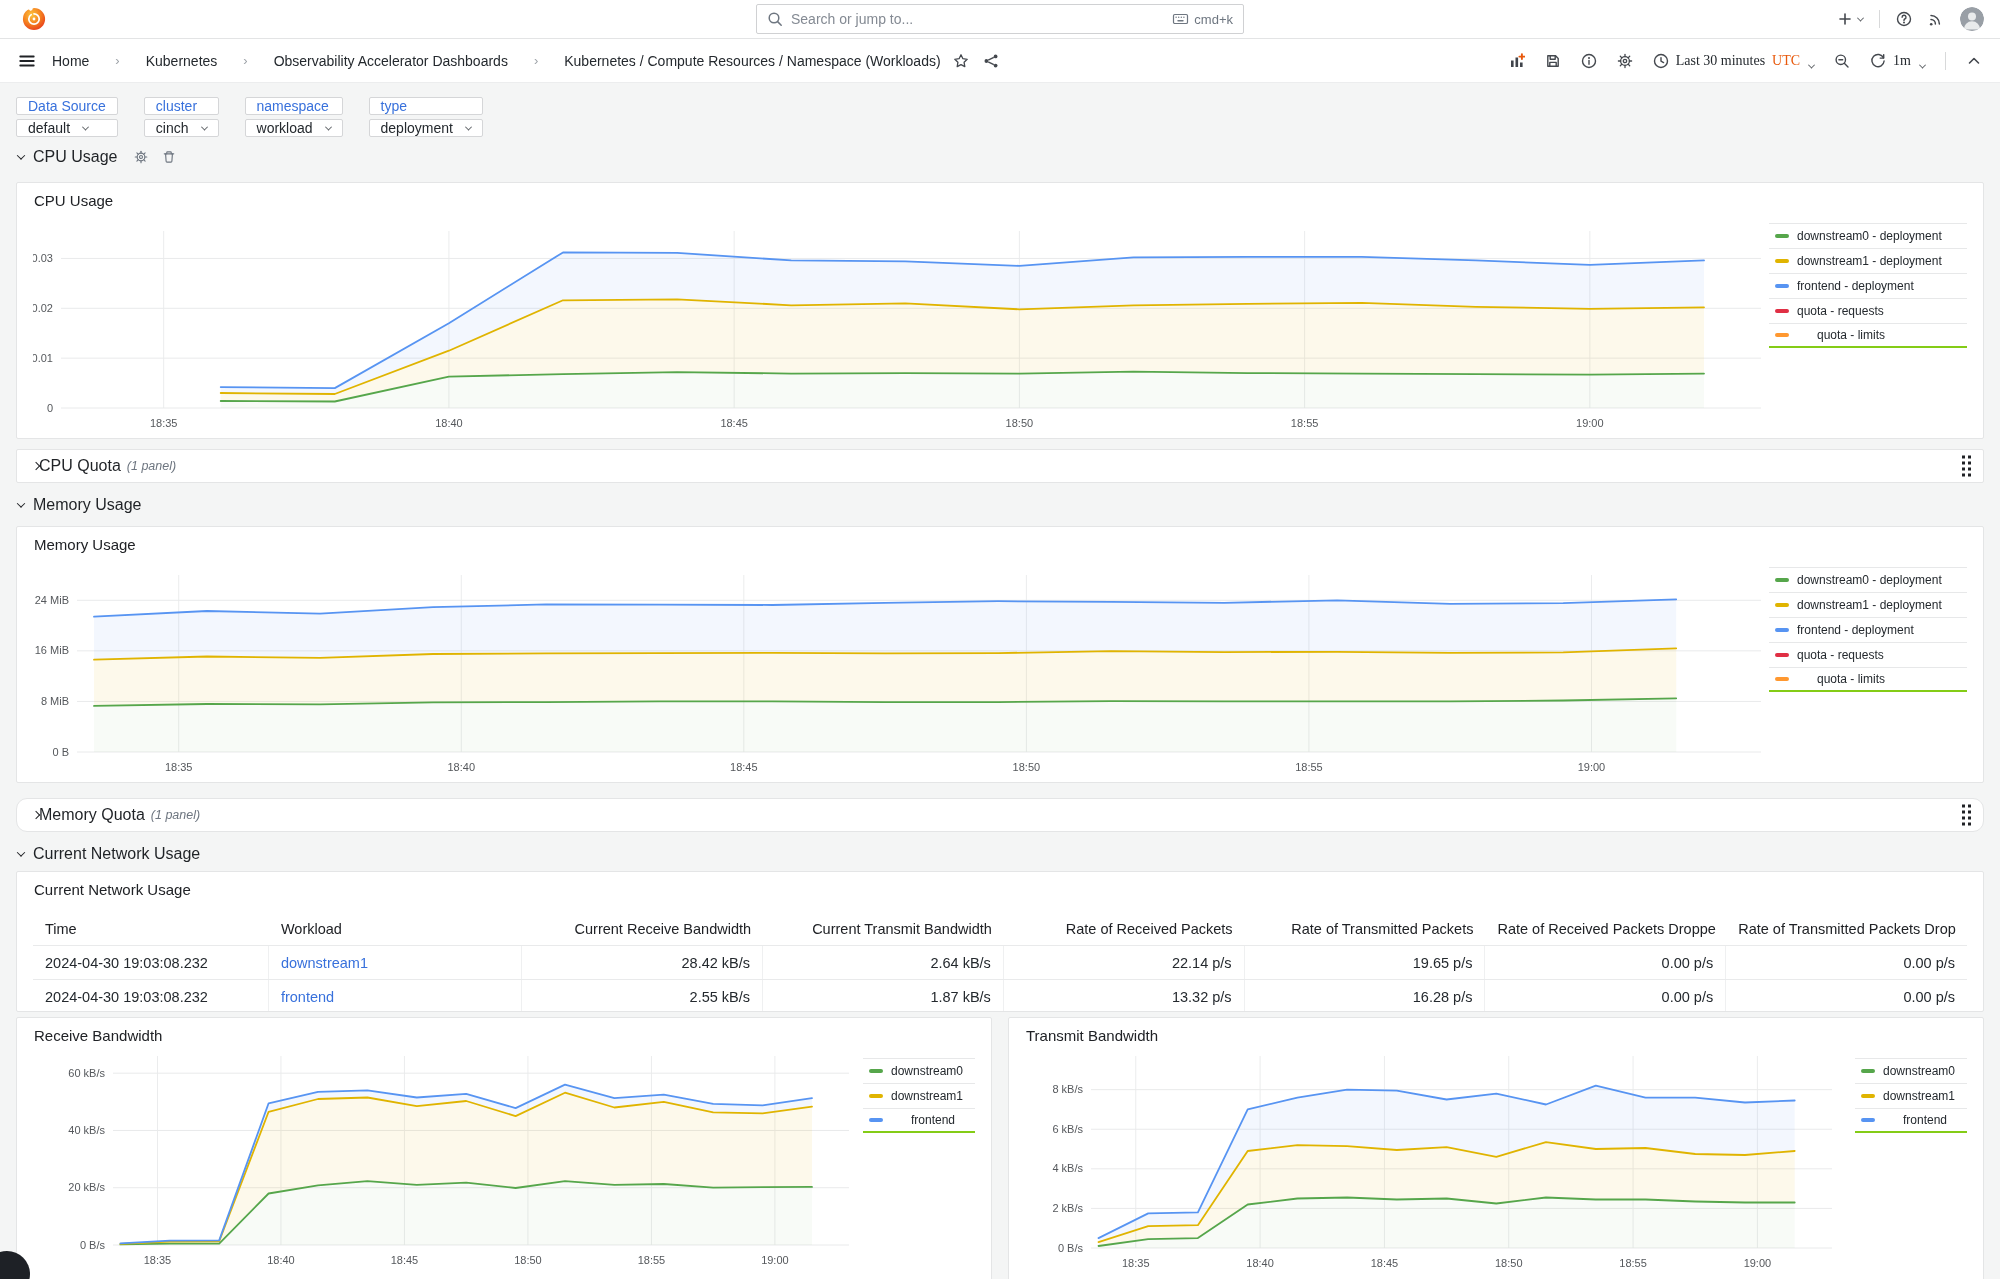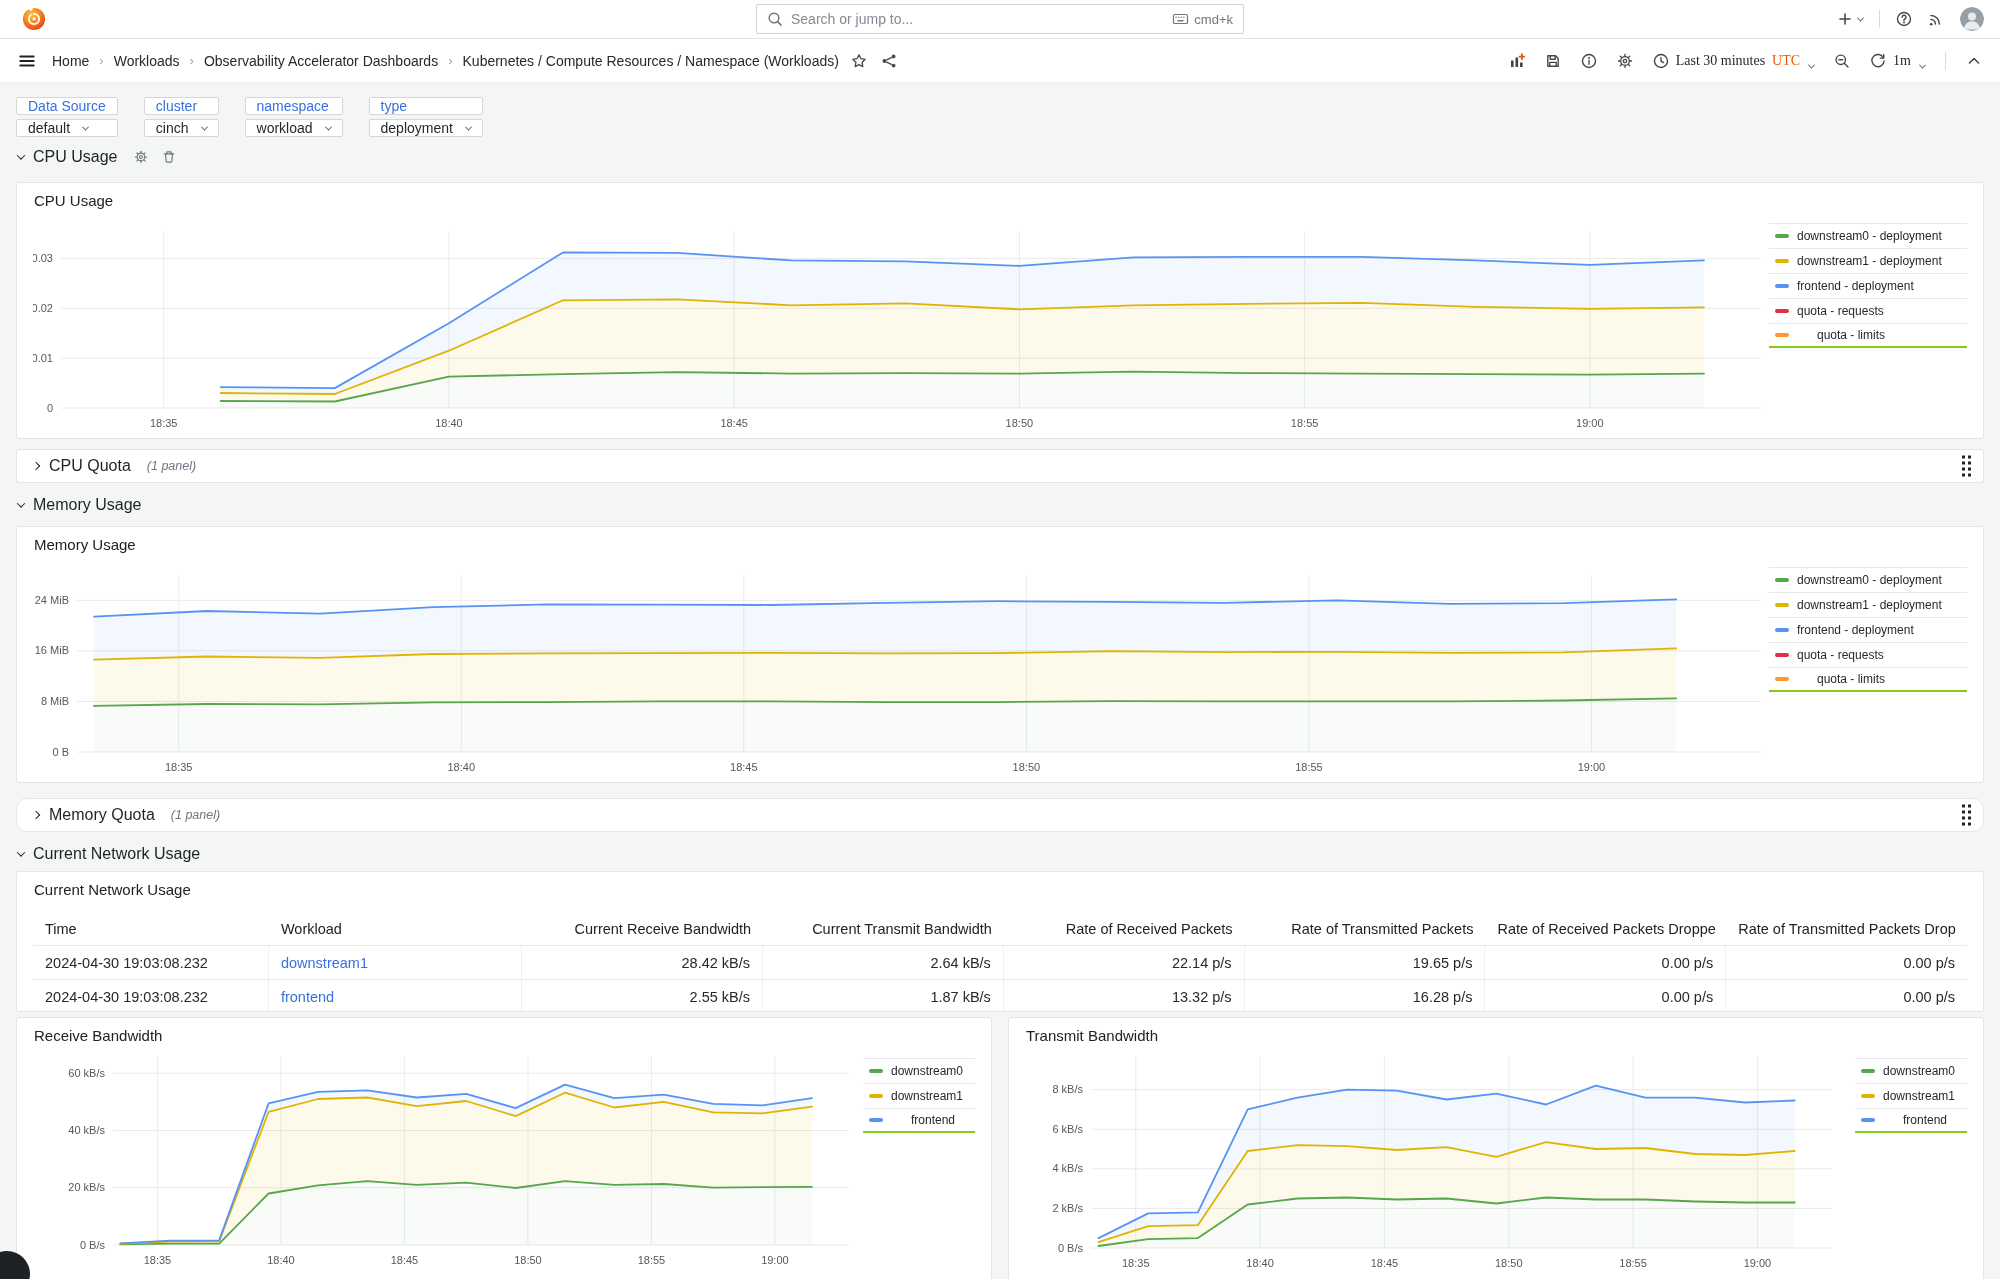--- a/index.html
+++ b/index.html
@@ -14,21 +14,21 @@
   .searchbox input { flex:1; border:none; outline:none; font-size:14px; color:#be185d; background:transparent; }
   .searchbox input::placeholder { color:#848A93; }
   .search-kbd { display:flex; align-items:center; gap:5px; color:#6E7680; font-size:13px; white-space:nowrap; }
   .topnav-right { margin-left:auto; display:flex; align-items:center; gap:16px; }
   .nav-divider { width:1px; height:18px; background:#D8D9DA; }
   .icon-btn { display:flex; align-items:center; gap:3px; cursor:pointer; }
   .avatar { width:24px; height:24px; border-radius:50%; overflow:hidden; }
 
   
   .subnav { height:44px; background:#FFFFFF; border-bottom:1px solid #ECEDEE; display:flex; align-items:center; padding:0 18px; }
-  .breadcrumbs { display:flex; align-items:center; gap:10px; margin-left:16px; font-size:14px; color:#24292E; white-space:nowrap; }
+  .breadcrumbs { display:flex; align-items:center; gap:26px; margin-left:16px; font-size:14px; color:#24292E; white-space:nowrap; }
   .crumb-sep { color:#9DA2A8; font-size:13px; }
   .crumb { cursor:pointer; }
   .bc-actions { display:flex; align-items:center; gap:14px; margin-left:12px; }
   .subnav-right { margin-left:auto; display:flex; align-items:center; gap:20px; }
   .tool-group { display:flex; align-items:flex-end; gap:7px; cursor:pointer; font-size:14px; color:#24292E; white-space:nowrap;font-family:Liberation Serif, serif; }
   .utc-label { color:#E8590C; font-weight:500; }
 
   
   .chev { display:inline-block; width:6px; height:6px; border-right:1.6px solid #5A5E63; border-bottom:1.6px solid #5A5E63; transform:rotate(45deg) translate(-1px,-1px); margin-left:2px; }
   .chev.right { transform:rotate(-45deg); }
@@ -46,21 +46,21 @@
 
   .row-header { display:flex; align-items:center; gap:9px; height:28px; cursor:pointer; }
   .row-title { font-size:16px; font-weight:500; color:#1F2226; }
   .row-count { font-size:12.5px; font-style:italic; color:#6E7680; margin-left:6px; }
   .row-actions { display:flex; align-items:center; gap:14px; margin-left:8px; }
   .rh-cpu { margin-top:14px; }
   .rh-mem { margin-top:8px; }
   .rh-net { margin-top:8px; }
   .rh-band { margin-top:16px; }
 
-  .collapsed-row { position:relative; background:#fff; border:1px solid #E4E5E6; border-radius:2px; height:34px; display:flex; align-items:center; gap:10px; padding:0 14px; cursor:pointer; }
+  .collapsed-row { position:relative; background:#fff; border:1px solid #E4E5E6; border-radius:2px; height:34px; display:flex; align-items:center; gap:0; padding:0 14px; cursor:pointer; }
   .cr-cpu { margin-top:10px; }
   .cr-mem { margin-top:15px;border-radius:11px; }
   .dots { position:absolute; right:12px; top:50%; transform:translateY(-50%); display:grid; grid-template-columns:repeat(2,3px); grid-auto-rows:3px; gap:3px; cursor:grab; }
   .dots i { background:#202226; display:block; }
 
   .panel { position:relative; background:#fff; border:1px solid #E4E5E6; border-radius:2px; }
   .panel-title { position:absolute; top:9px; left:17px; font-size:15px; font-weight:500; color:#202226; }
   .panel-cpu { height:257px; margin-top:11px; }
   .panel-mem { height:257px; margin-top:7px; }
   .panel-table { height:141px; margin-top:3px; overflow:hidden; }
@@ -172,21 +172,21 @@
 
   <nav class="subnav">
     <svg class="icn" viewBox="0 0 16 16" fill="none" stroke="#202226" stroke-width="1.6" stroke-linecap="round" style="width:18px;height:18px">
       <line x1="2" y1="4" x2="14" y2="4"></line>
         <line x1="2" y1="8" x2="14" y2="8"></line>
         <line x1="2" y1="12" x2="14" y2="12"></line>
     </svg>
     <div class="breadcrumbs" id="breadcrumbs">
         <span class="crumb">Home</span>
         <span class="crumb-sep">›</span>
-        <span class="crumb">Workloads</span>
+        <span class="crumb">Kubernetes</span>
         <span class="crumb-sep">›</span>
         <span class="crumb">Observability Accelerator Dashboards</span>
         <span class="crumb-sep">›</span>
         <span class="crumb">Kubernetes / Compute Resources / Namespace (Workloads)</span>
       </div>
     <div class="bc-actions">
       <svg class="icn" viewBox="0 0 16 16" fill="none" stroke="#44484E" stroke-width="1.3" stroke-linejoin="round">
         <polygon points="8,1.8 9.9,5.7 14.2,6.3 11.1,9.3 11.8,13.6 8,11.6 4.2,13.6 4.9,9.3 1.8,6.3 6.1,5.7"></polygon>
       </svg>
       <svg class="icn" viewBox="0 0 16 16" fill="#44484E" stroke="#44484E" stroke-width="1.3">

